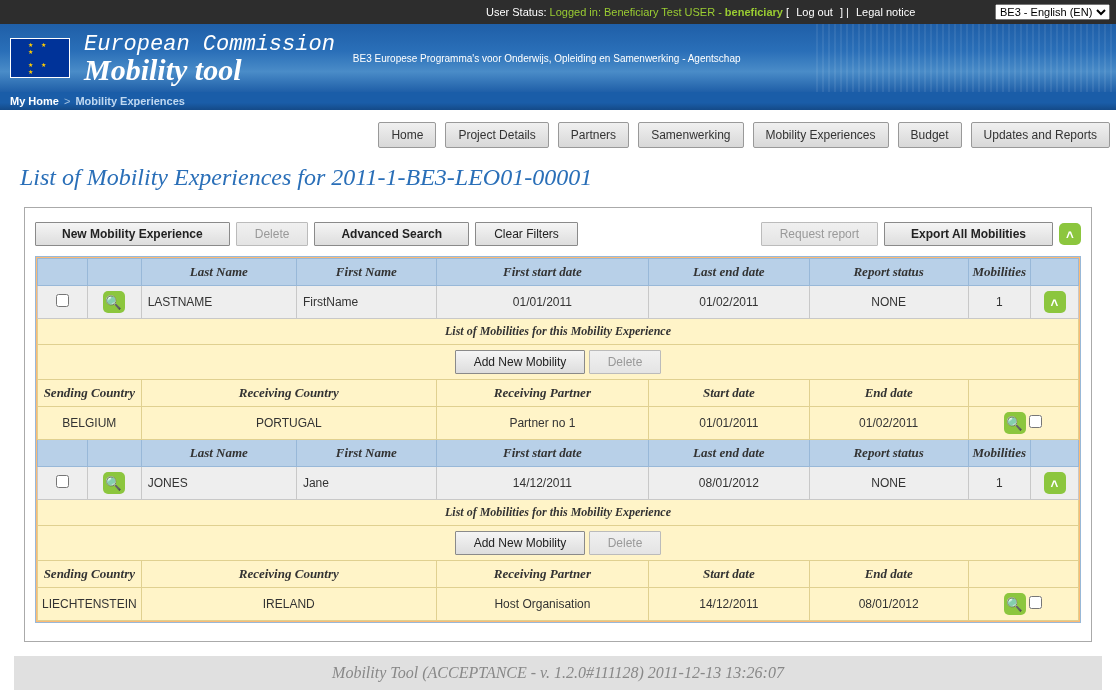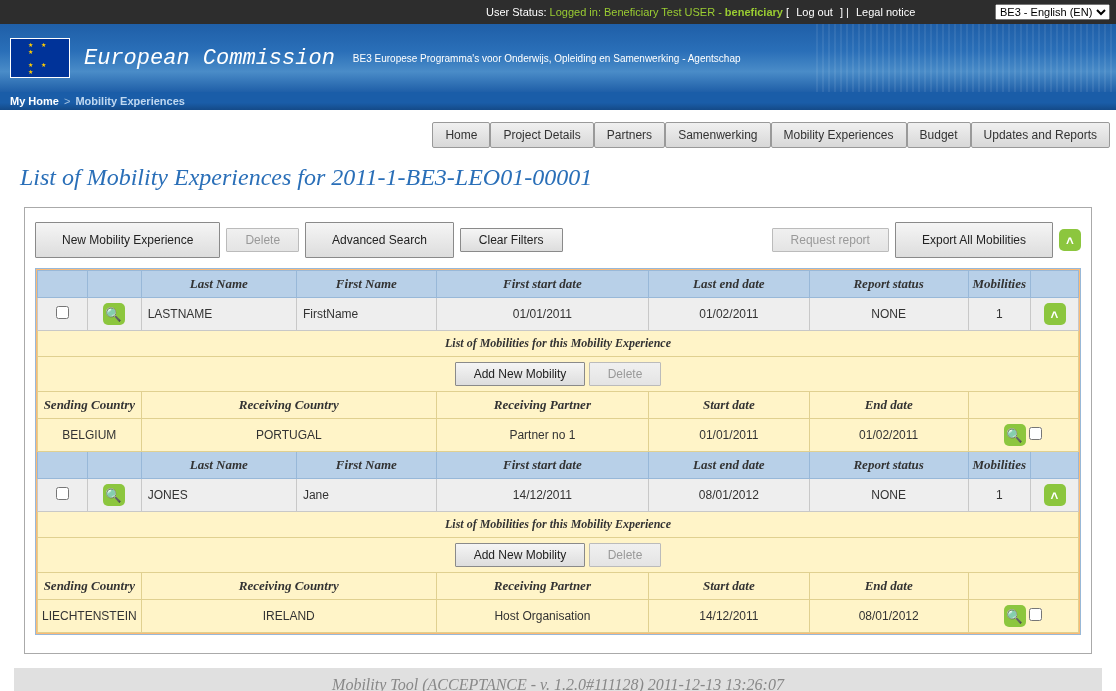--- a/index.html
+++ b/index.html
@@ -24,32 +24,32 @@
   .banner-sub { margin-left: 18px; font-size: 10px; }
   .banner-bg { position:absolute; right:0; top:0; bottom:0; width:300px; background: repeating-linear-gradient(90deg, rgba(255,255,255,0.15) 0 2px, transparent 2px 6px); opacity:0.5;}
   
   
   .breadcrumb { background: linear-gradient(180deg, #1a5da8 0%, #1a5da8 60%, #144a88 100%); color: #fff; font-size: 11px; font-weight: bold; padding: 3px 10px; }
   .breadcrumb a { color: #fff; text-decoration:none; cursor:pointer;}
   .breadcrumb .sep { color: #a0c0e0; margin: 0 2px; font-weight:normal;}
   .breadcrumb .cur { color: #c0d8f0; }
   
   
-  .navrow { display: flex; justify-content: flex-end; padding: 12px 6px 6px 0; gap: 0; }
+  .navrow { display: flex; justify-content: flex-end; padding: 12px 6px 6px 0; gap: 9px; }
   .navbtn { background: linear-gradient(180deg,#f0f0f0,#d8d8d8); border: 1px solid #999; padding: 5px 12px; font-size: 12px; color: #333; cursor: pointer; border-radius:2px;}
   
   
   h1.page { font-family: "Times New Roman", serif; font-style: italic; color: #2a6fb8; font-size: 24px; font-weight: normal; margin: 10px 20px 16px; }
   
   
   .panel { border: 1px solid #aaa; margin: 0 24px 14px; padding: 14px 10px 18px; }
   .toolbar { display: flex; align-items: center; gap: 6px; margin-bottom: 10px; }
   .toolbar .spacer { flex: 1; }
   .btn { background: linear-gradient(180deg,#f5f5f5,#ddd); border: 1px solid #8a8a8a; padding: 4px 18px; font-size: 12px; color: #222; cursor: pointer; border-radius:1px; position:relative;}
-  .btn.big { padding: 10px 26px; }
+  .btn.big { padding: 4px 26px; font-weight: bold; }
   .btn:disabled, .btn.dis { color: #999; background:linear-gradient(180deg,#f0f0f0,#e4e4e4); border-color:#bbb;}
   .iconbtn { width: 22px; height: 22px; background: #8cc63e; border: none; border-radius: 5px; color: #fff; cursor: pointer; display:inline-flex; align-items:center; justify-content:center; font-weight:bold;}
   
   
   .tblwrap { border: 1px solid #98b8d8; padding: 1px; background:#fdba74;}
   .grid { width: 100%; border-collapse: collapse; }
   .grid th { background: #b8d0e8; border: 1px solid #98b8d8; font-family: "Times New Roman", serif; font-style: italic; font-weight: bold; font-size: 13px; color: #333; padding: 5px 4px; text-align: center;}
   .grid td { border: 1px solid #c8c8c8; background: #eee; padding: 5px 6px; font-size: 12px; text-align:center; }
   .grid td.left { text-align:left;margin-left:35px; }
   .grid td.chk { width:44px; background:#eee;}
@@ -84,20 +84,21 @@
     <option>BE3 - English (EN)</option>
   </select>
 </div>
 
 <div class="banner">
   <div class="flag">
       <div class="flag-inner"></div>
     </div>
   <div class="banner-titles">
     <div class="ec">European Commission</div>
+    <div class="mt">Mobility tool</div>
   </div>
   <div class="banner-sub">BE3 Europese Programma's voor Onderwijs, Opleiding en Samenwerking - Agentschap</div>
   <div class="banner-bg"></div>
 </div>
 
 <div class="breadcrumb">
   <a>My Home</a>
   <span class="sep"> &gt; </span>
   <span class="cur">Mobility Experiences</span>
 </div>

